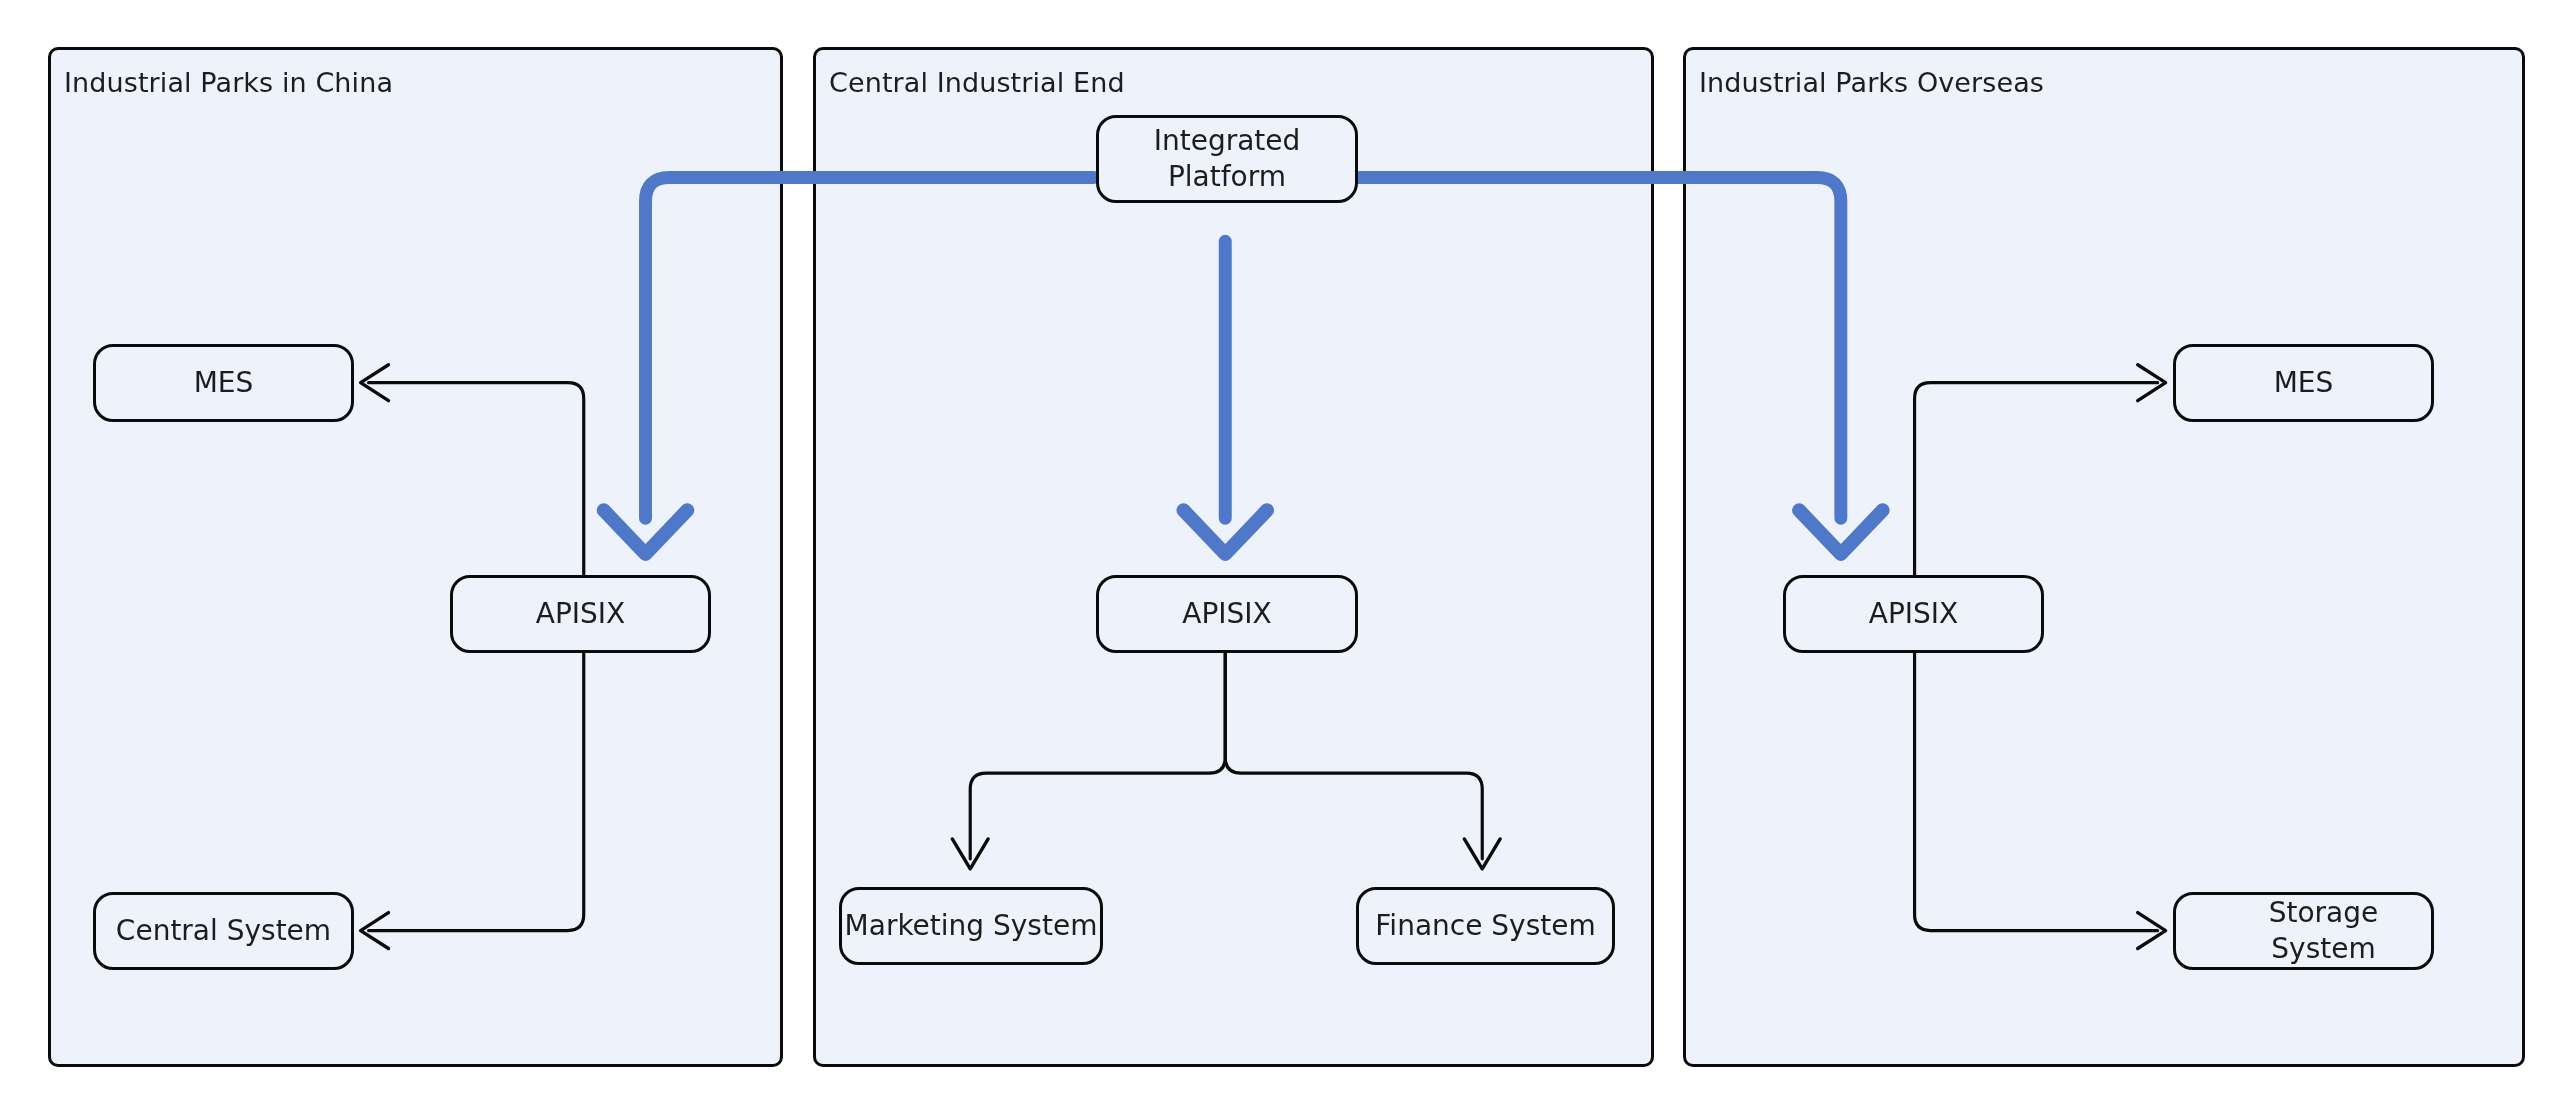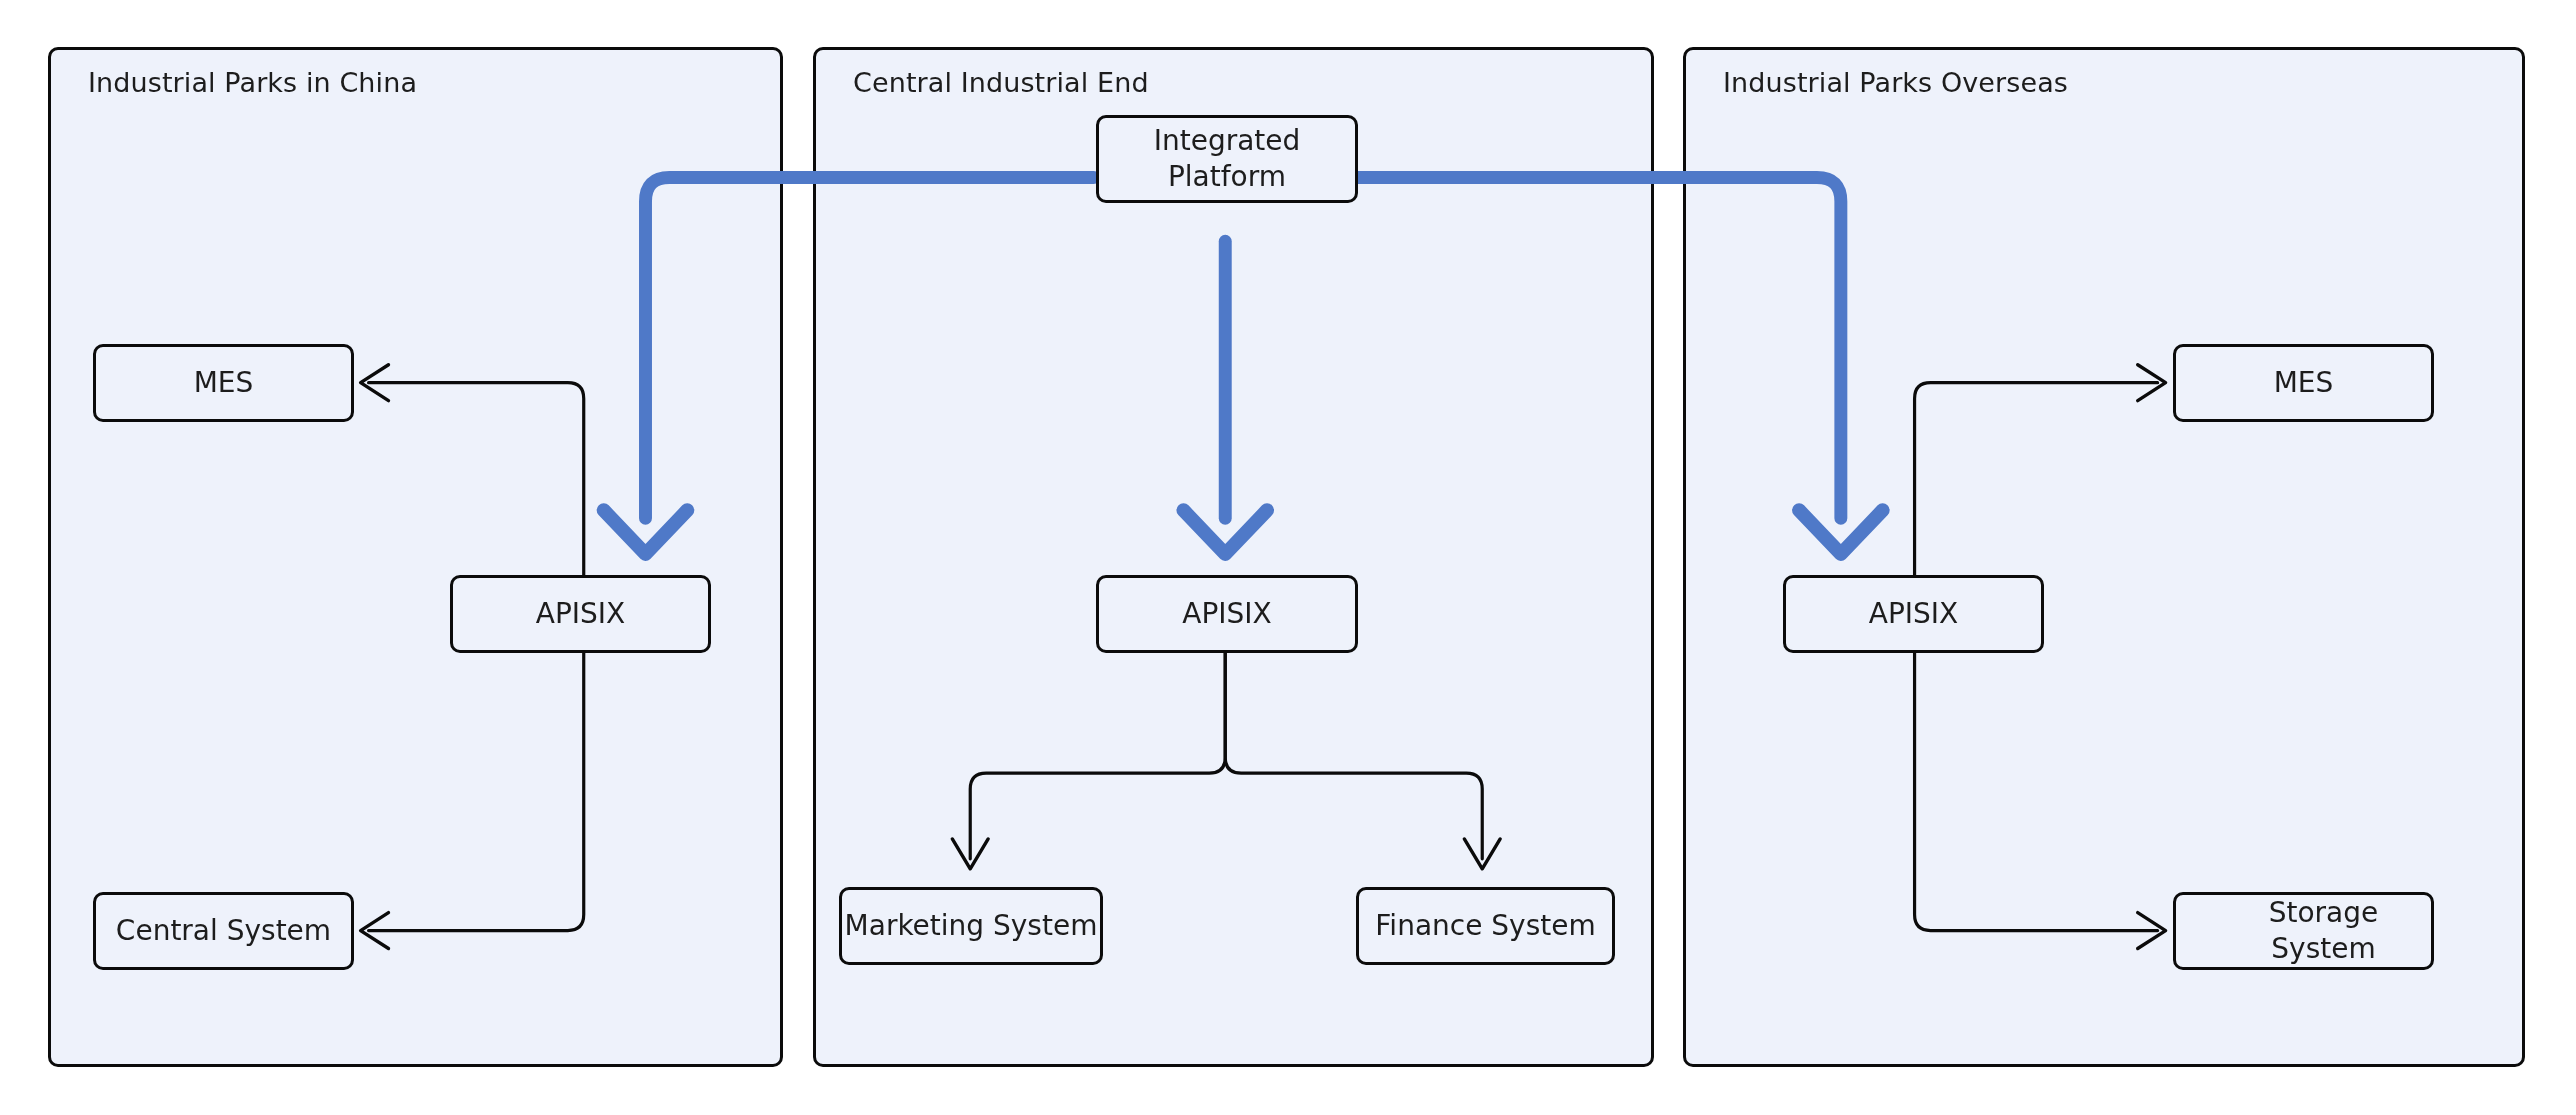--- a/index.html
+++ b/index.html
@@ -16,29 +16,28 @@
     border:3px solid #0b0b0b;
     border-radius:10px;
     box-sizing:border-box;
   }
   .group-label{
     position:absolute;
     font-size:27px;
     color:#1d1d1d;
     white-space:nowrap;
     letter-spacing:0.1px;
-    margin-left:24px;
   }
 
   
   .node{
     position:absolute;
     background:#eef2fb;
     border:3px solid #0b0b0b;
-    border-radius:10px;
+    border-radius:20px;
     box-sizing:border-box;
     display:flex;
     align-items:center;
     justify-content:center;
     text-align:center;
     font-size:28px;
     color:#1d1d1d;
     line-height:1.28;
     white-space:pre-line;
   }

